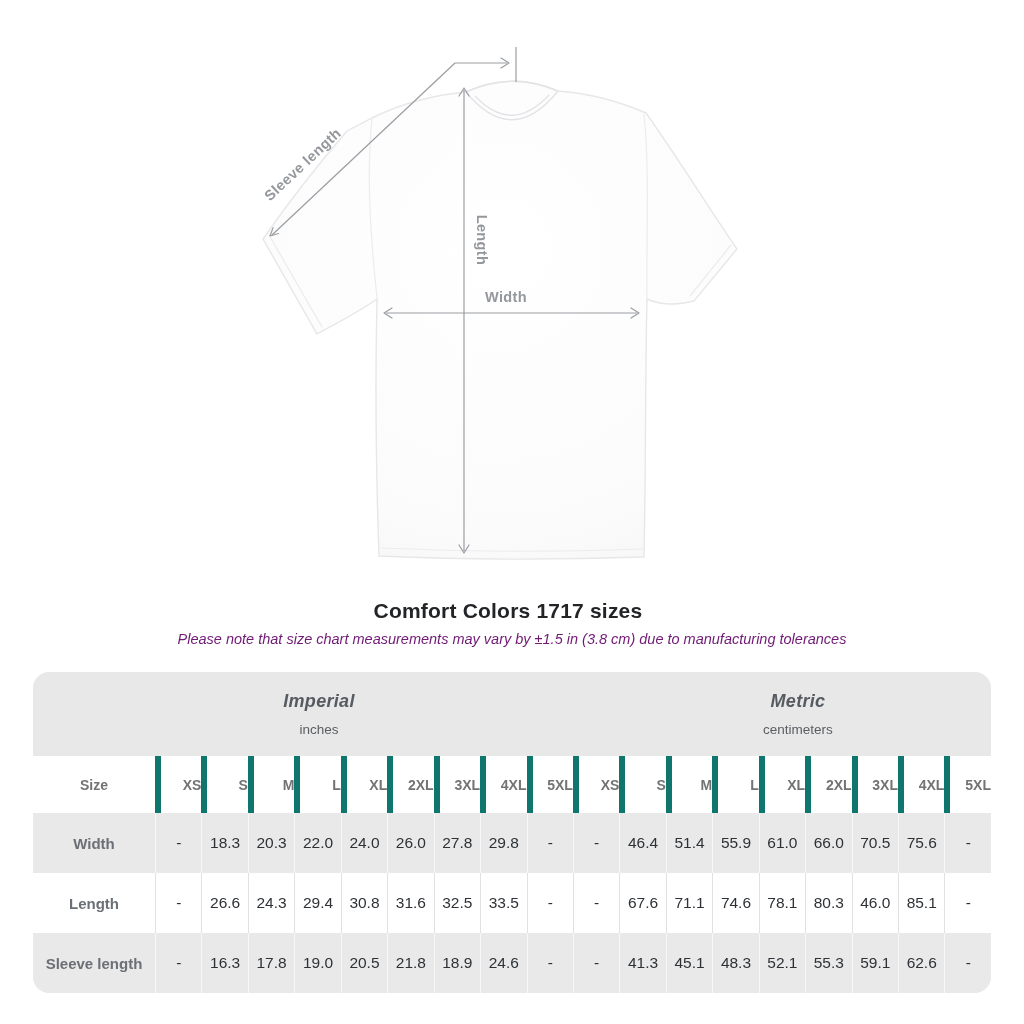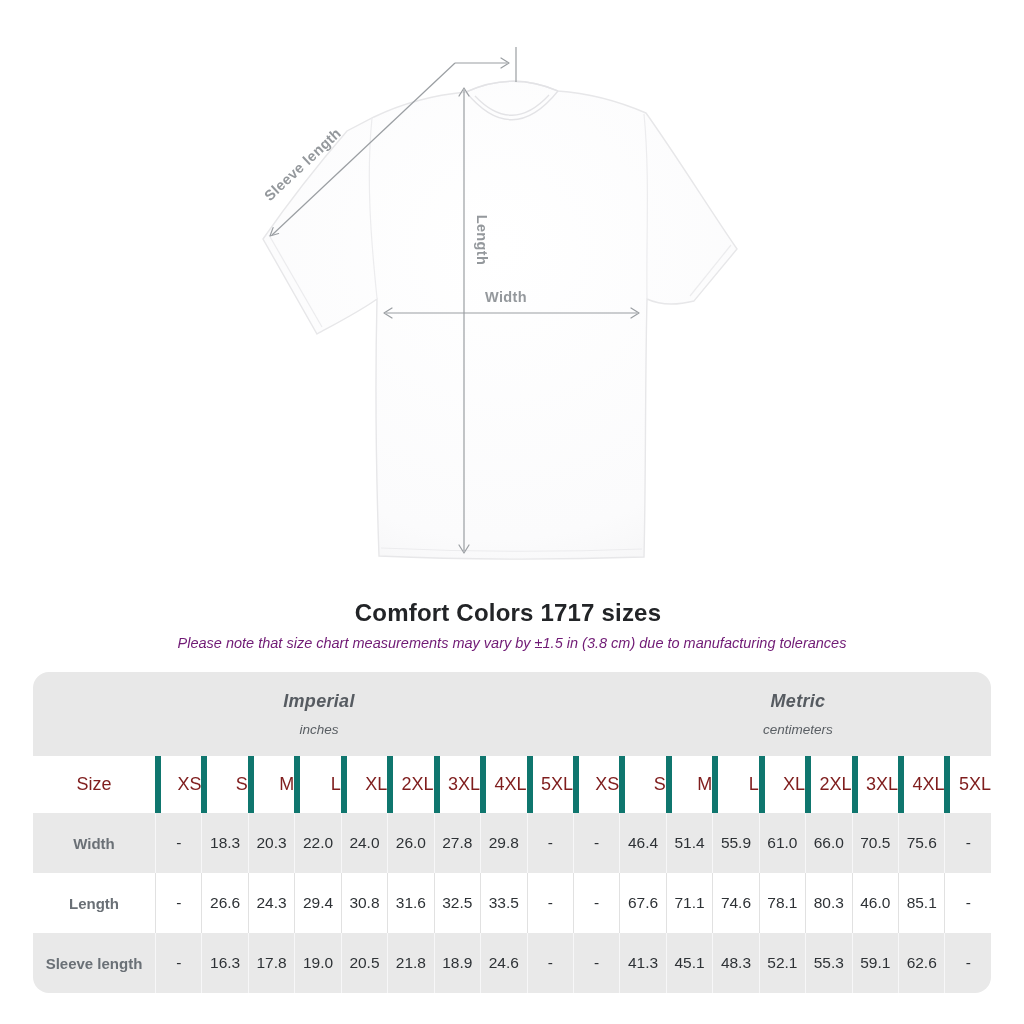--- a/index.html
+++ b/index.html
@@ -15,34 +15,34 @@
   .diagram{position:absolute;left:0;top:0;}
   .m-line{stroke:#9a9ea2;stroke-width:1.2;fill:none;}
   .m-arrow{stroke:#9a9ea2;stroke-width:1.2;fill:none;stroke-linecap:round;stroke-linejoin:round;}
   .m-label{font-family:"Liberation Sans","DejaVu Sans",sans-serif;font-size:14.5px;font-weight:600;fill:#94989c;letter-spacing:.4px;}
   .tee-outline{fill:url(#teeGrad);stroke:#e7e7e9;stroke-width:1.4;}
   .tee-seam{fill:none;stroke:#ececee;stroke-width:1.2;}
   .tee-collar{fill:none;stroke:#e3e3e6;stroke-width:1.3;}
 
   
   .caption{position:absolute;left:0;top:599px;width:1024px;text-align:center;}
-  .caption h1{margin:0 8px 8px 0;font-size:24px;font-weight:700;color:#222427;letter-spacing:.2px;text-align:center;}
+  .caption h1{margin:0 8px 8px 0;font-size:21px;font-weight:700;color:#222427;letter-spacing:.2px;text-align:center;}
   .caption p{margin:0;font-size:14.5px;font-style:italic;color:#701a75;}
 
   
   .table-wrap{position:absolute;left:33px;top:672px;width:958px;border-radius:16px;overflow:hidden;}
   table{width:100%;border-collapse:separate;border-spacing:0;table-layout:fixed;}
   col.c-label{width:122px;}
   td,th{padding:0;text-align:center;vertical-align:middle;font-weight:normal;}
 
   tr.band td{height:84px;background:#e8e8e8;padding-left:32px;}
   .unit-name{font-size:18px;font-weight:700;font-style:italic;color:#565b61;letter-spacing:.3px;}
-  .unit-sub{margin-top:10px;font-size:13.5px;font-style:italic;color:#595e63;}
-
-  tr.hdr th{height:57px;background:#ffffff;font-size:18px;font-weight:400;color:#7f1d1d;}
+  .unit-sub{margin-top:10px;font-size:13.5px;color:#595e63;}
+
+  tr.hdr th{height:57px;background:#ffffff;font-size:14px;font-weight:700;color:#737373;}
   tr.data td{height:60px;font-size:15.5px;color:#2e3236;}
   tr.data td.rowlabel{font-size:15px;font-weight:700;color:#6a7076;}
   tr.gray td{background:#e9e9e9;}
   tr.white td{background:#ffffff;}
 
   tr.hdr th + th{border-left:6px solid #0f766e;text-align:right;}
   tr.white td + td{border-left:1px solid #e1e1e1;}
   tr.gray td + td{border-left:1px solid #f7f7f8;}
 </style>
 </head>

